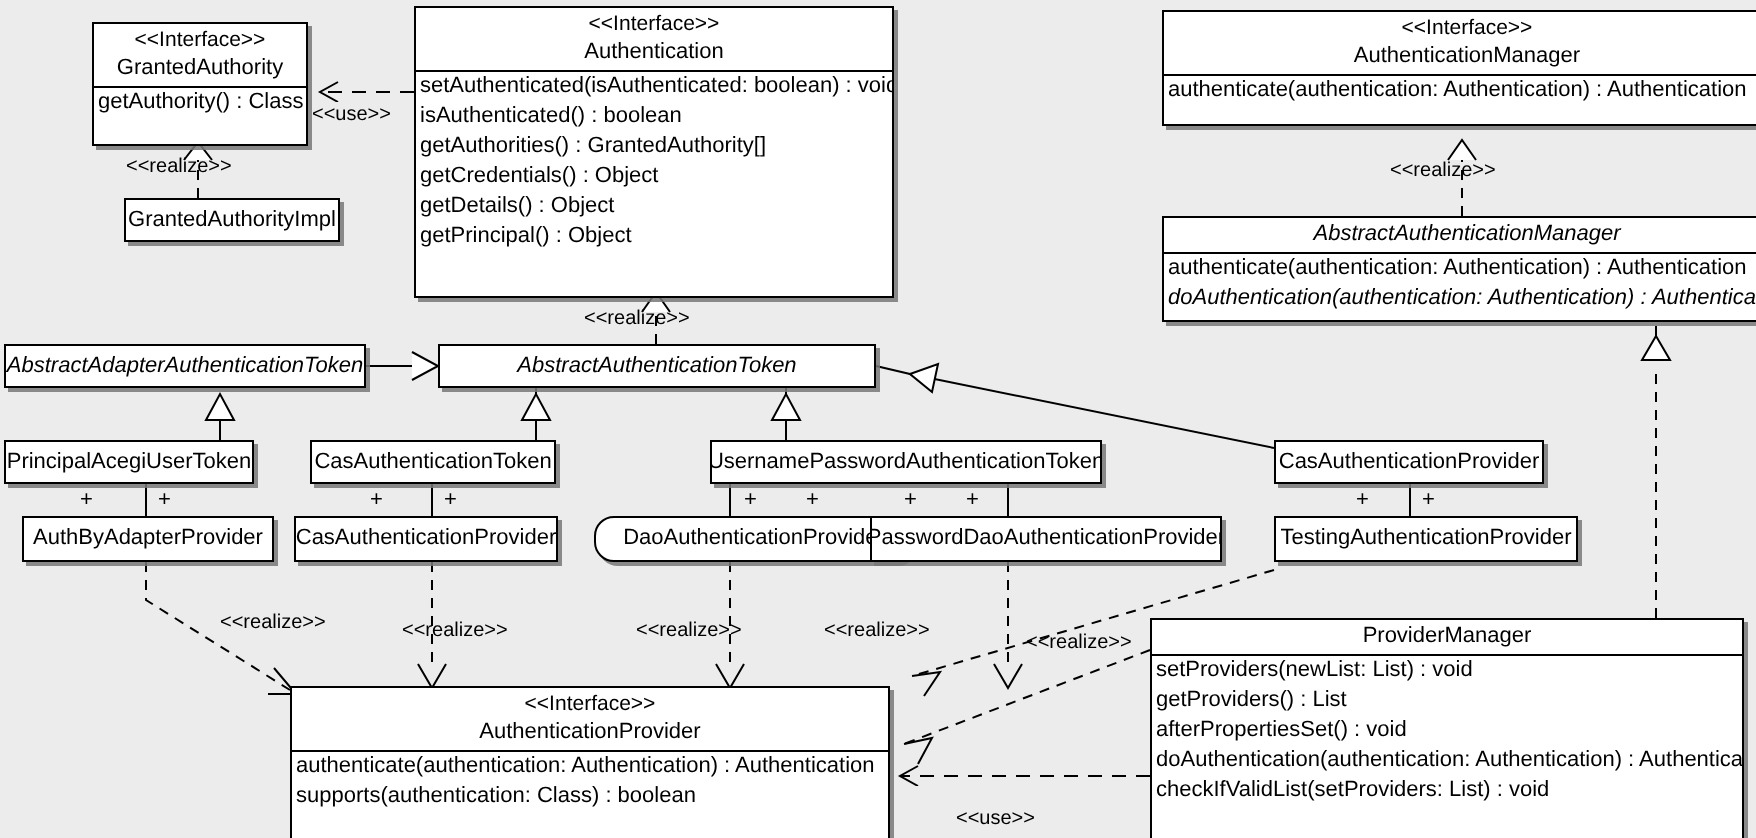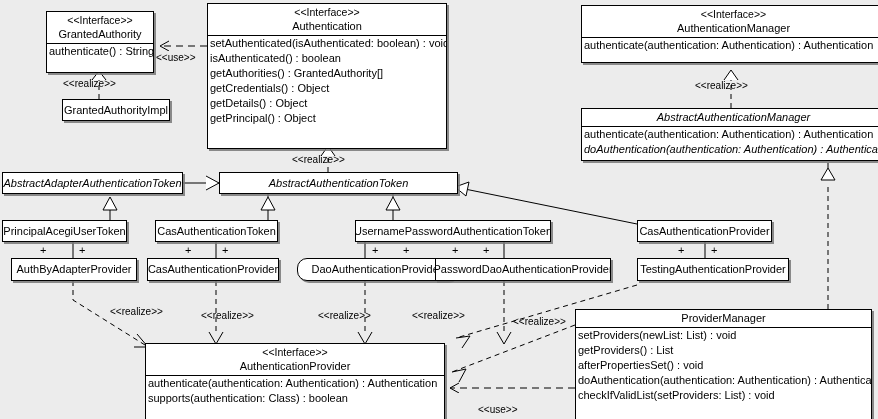--- a/index.html
+++ b/index.html
@@ -156,21 +156,21 @@
     <path d="M575,325 L452,372" stroke="#000" stroke-width="1" fill="none" stroke-dasharray="5,4"></path>
     <path d="M452,372 L466,369 L459,382" fill="none" stroke="#000" stroke-width="1"></path>
   </svg>
 
   <div class="uml" style="left:46px;top:11px;width:108px;height:62px;">
     <div class="hdr">
       <span class="stereo">&lt;&lt;Interface&gt;&gt;</span>
       <span class="cname">GrantedAuthority</span>
     </div>
     <div class="ops divider">
-      <div class="op">authenticate() : String</div>
+      <div class="op">getAuthority() : Class</div>
     </div>
   </div>
 
   <div class="uml" style="left:46px;top:99px;width:108px;height:22px;margin-left:16px;">
     <div class="compact">GrantedAuthorityImpl</div>
   </div>
 
   <div class="uml" style="left:207px;top:3px;width:240px;height:146px;">
     <div class="hdr">
       <span class="stereo">&lt;&lt;Interface&gt;&gt;</span>
@@ -203,21 +203,21 @@
     <div class="ops divider">
       <div class="op">authenticate(authentication: Authentication) : Authentication</div>
       <div class="op italic">doAuthentication(authentication: Authentication) : Authentication</div>
     </div>
   </div>
 
   <div class="uml" style="left:2px;top:172px;width:181px;height:22px;">
     <div class="compact italic">AbstractAdapterAuthenticationToken</div>
   </div>
 
-  <div class="uml" style="left:219px;top:172px;width:239px;height:22px;">
+  <div class="uml" style="left:219px;top:172px;width:219px;height:22px;">
     <div class="compact italic">AbstractAuthenticationToken</div>
   </div>
 
   <div class="uml" style="left:2px;top:220px;width:125px;height:22px;">
     <div class="compact">PrincipalAcegiUserToken</div>
   </div>
 
   <div class="uml" style="left:155px;top:220px;width:123px;height:22px;">
     <div class="compact">CasAuthenticationToken</div>
   </div>

